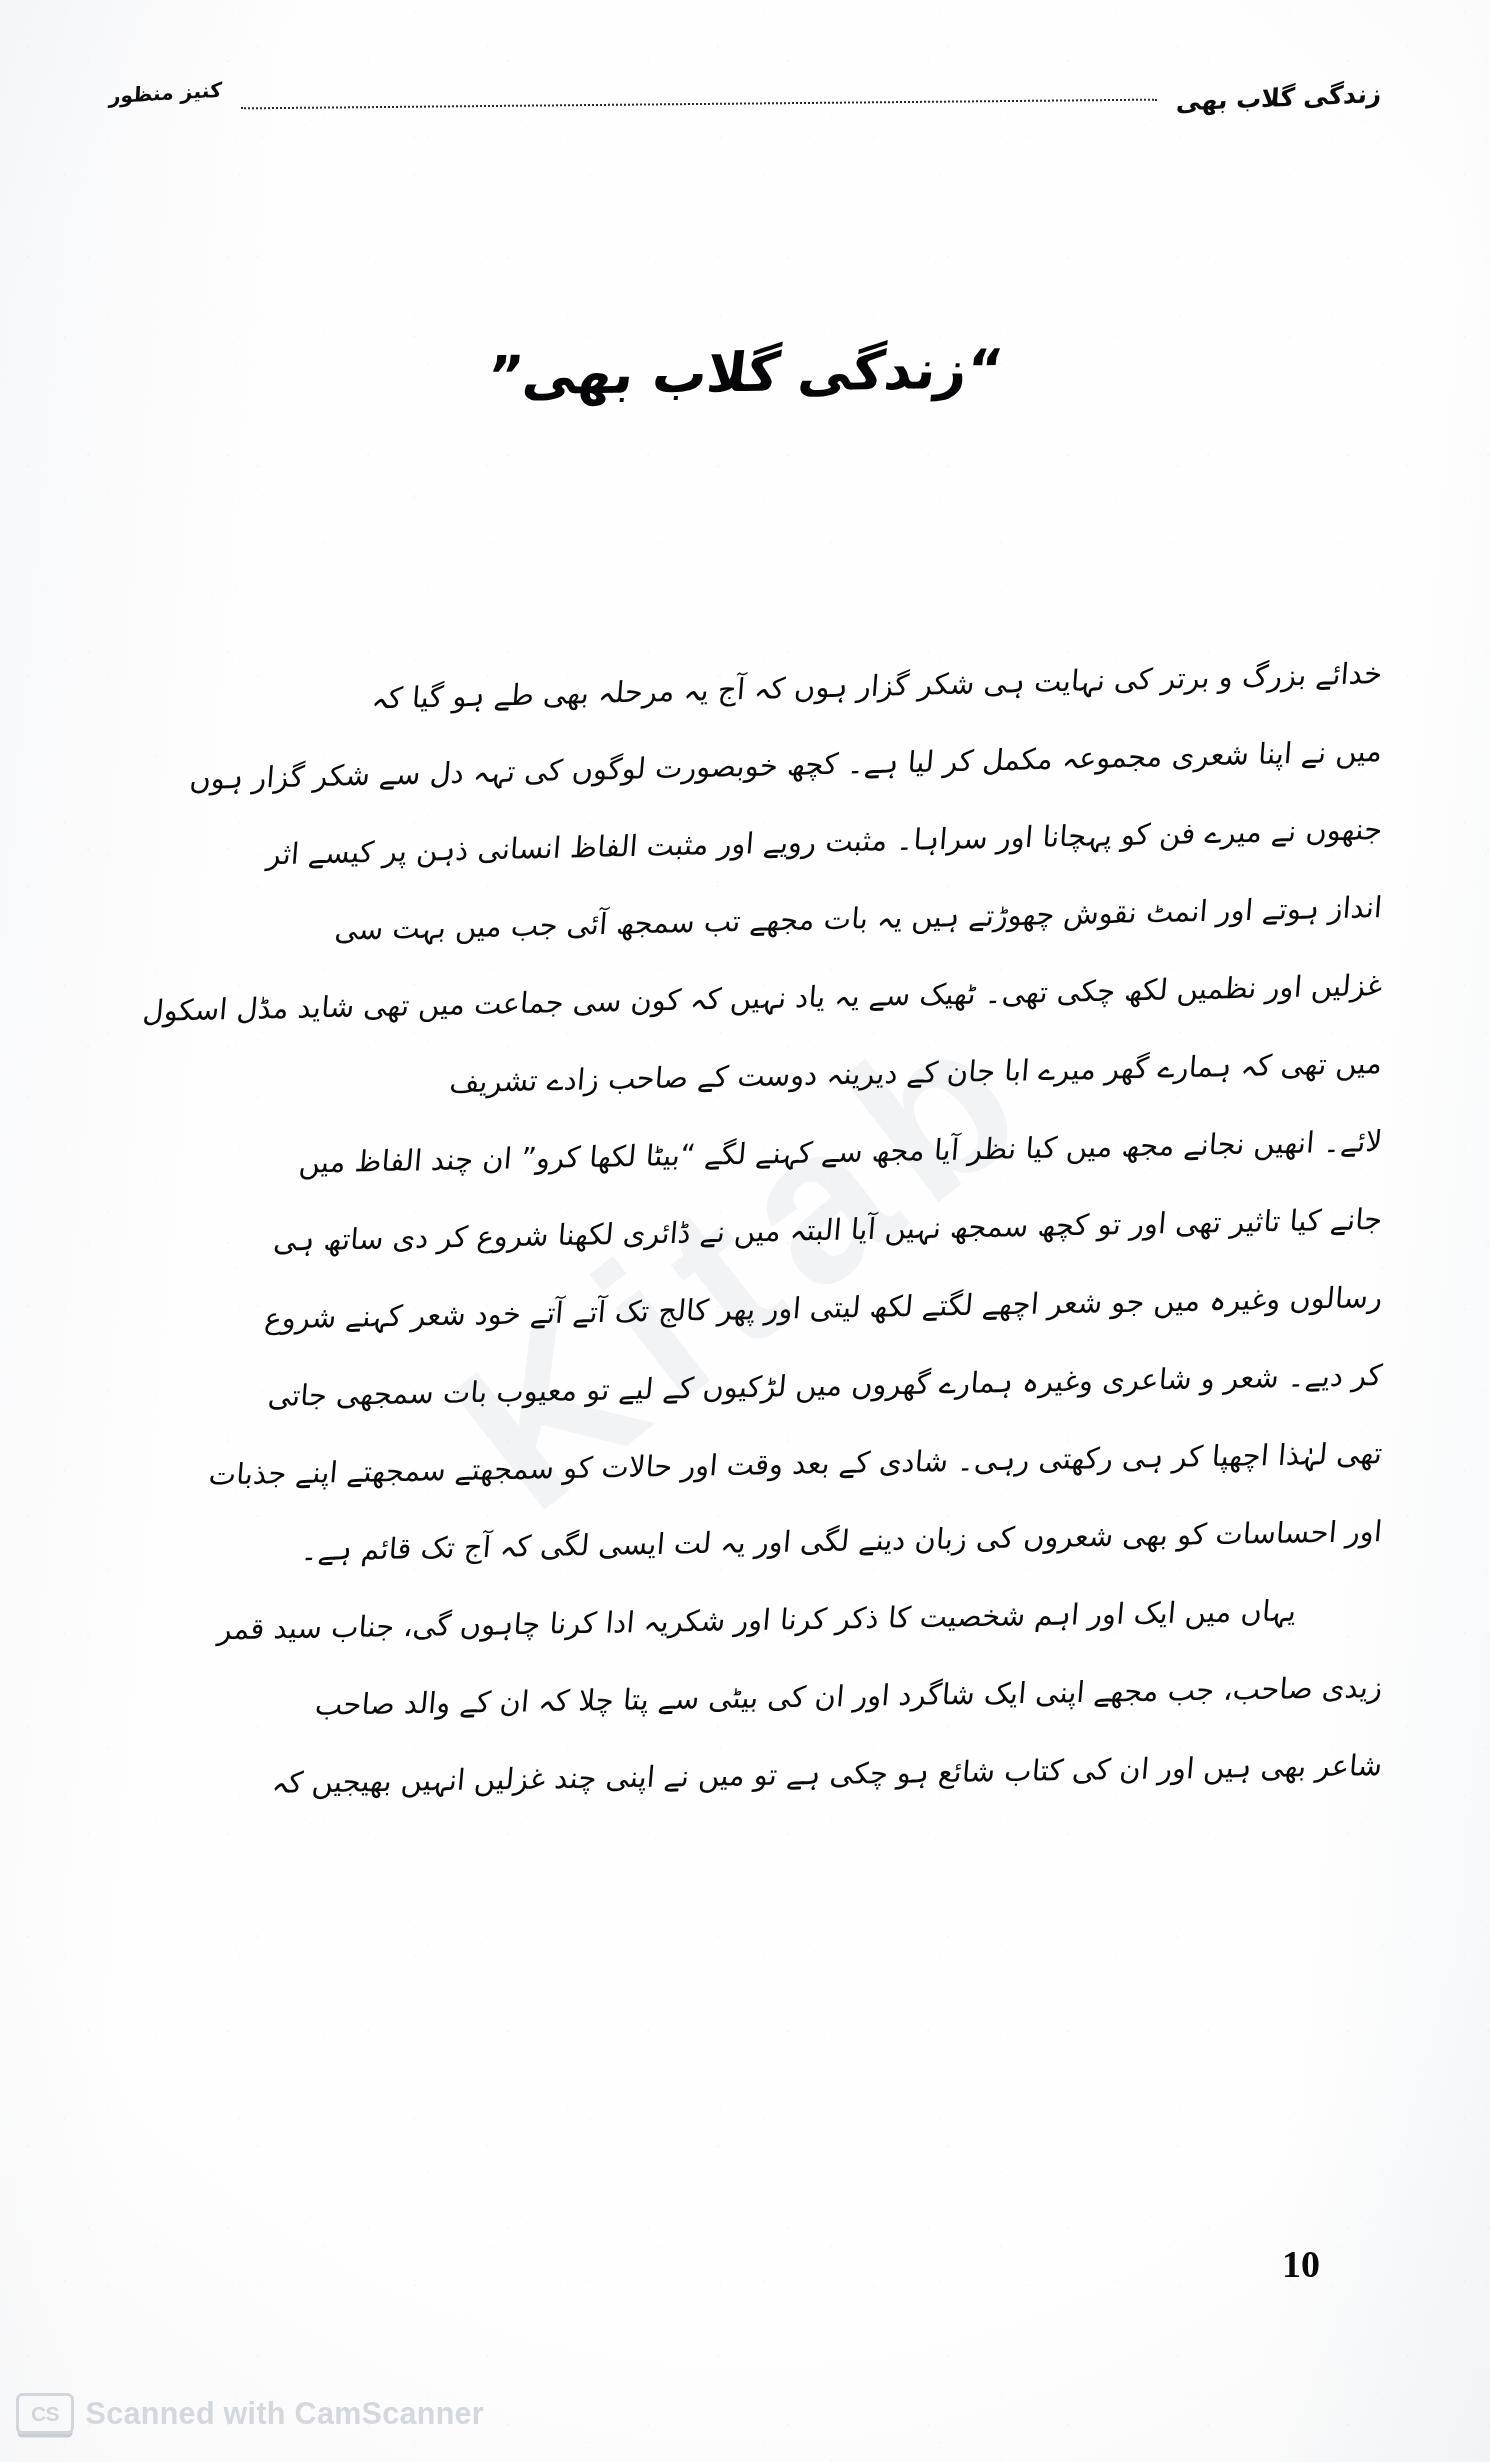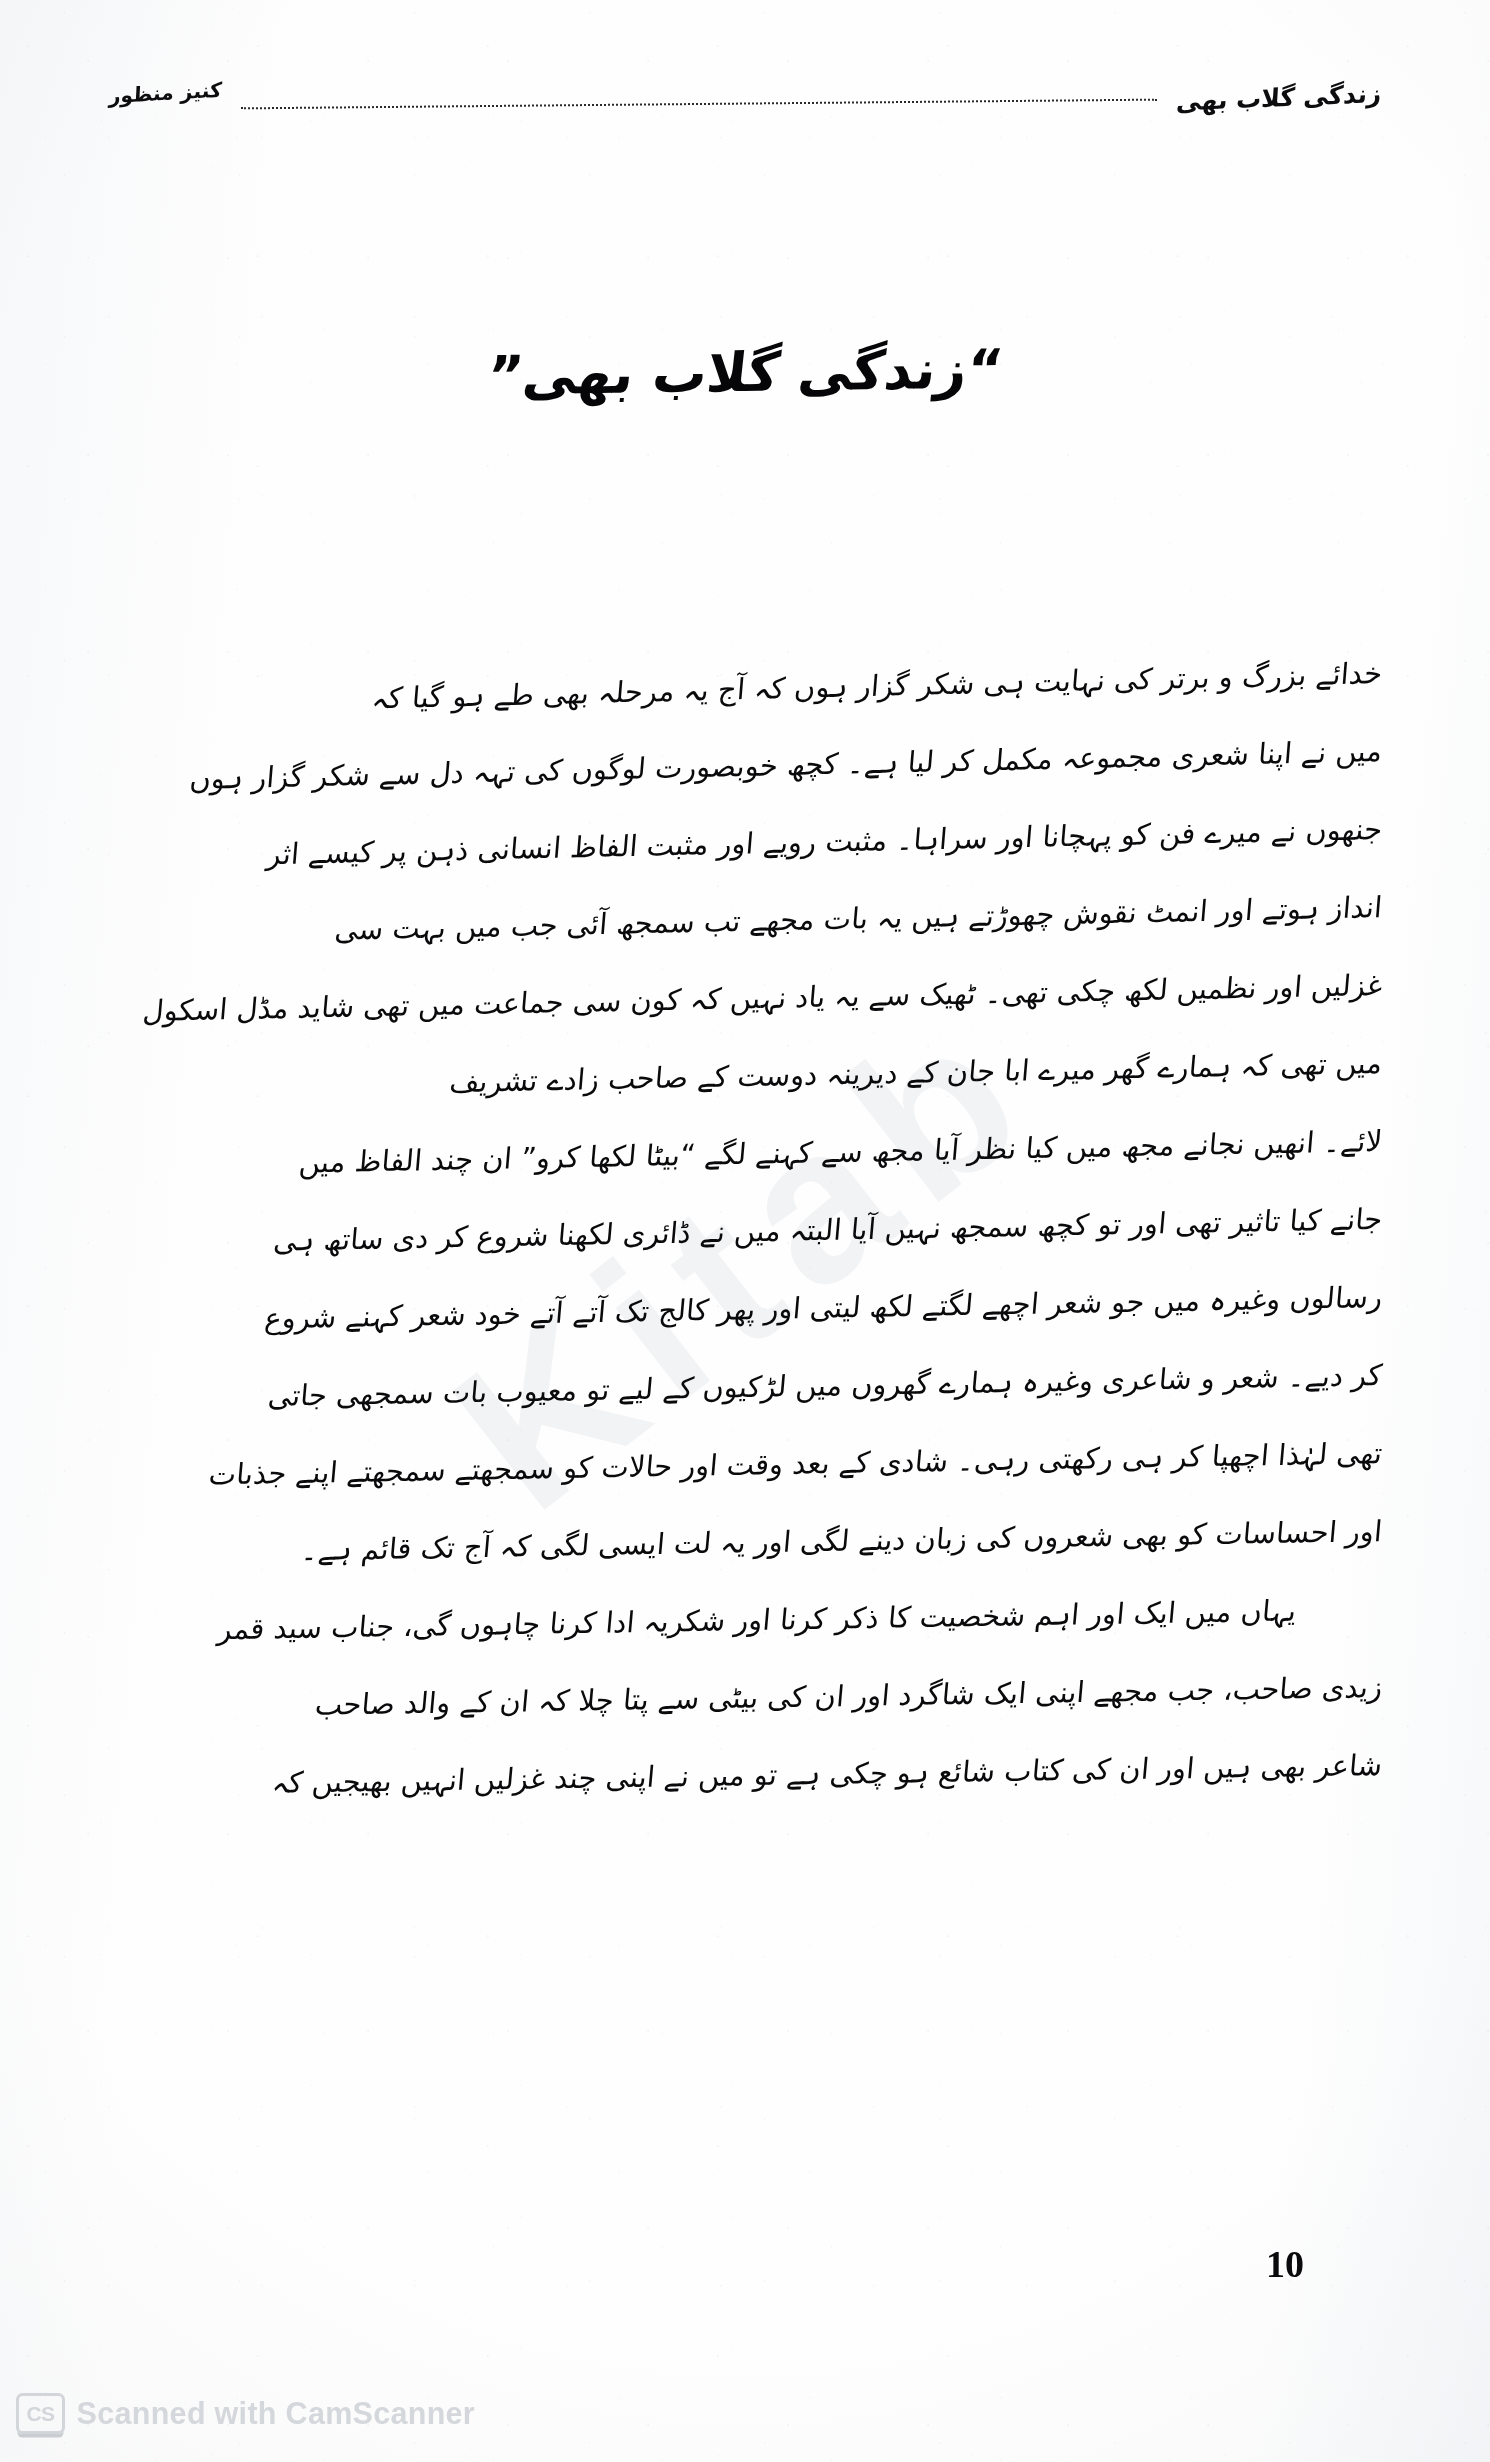--- a/index.html
+++ b/index.html
@@ -179,42 +179,42 @@
   .body-line:nth-child(15) { transform: skewX(-6deg) rotate(-0.92deg); }
   .body-line:nth-child(16) { transform: skewX(-6deg) rotate(-0.88deg); }
   .body-line:nth-child(17) { transform: skewX(-6deg) rotate(-0.84deg); }
   .body-line:nth-child(18) { transform: skewX(-6deg) rotate(-0.80deg); }
   .body-line:nth-child(19) { transform: skewX(-6deg) rotate(-0.76deg); }
 
   
   .page-number {
     position: absolute;
     bottom: 176px;
-    right: 186px;
+    right: 170px;
     font-family: "Liberation Serif", serif;
     font-size: 38px;
     font-weight: 700;
     color: #0a0a0c;
     direction: ltr;
     z-index: 6;
   }
 
   
   .camscanner-footer {
     position: absolute;
     bottom: 28px;
     left: 16px;
     display: flex;
     align-items: center;
     gap: 11.6px;
     direction: ltr;
     z-index: 6;
   }
   .cs-logo {
-    width: 49px;
+    width: 58px;
     height: 41px;
     border: 3.6px solid #d2d5d9;
     border-radius: 6.5px;
     box-shadow: 0 5.1px 0 -1.5px #c9ccd1;
     display: flex;
     align-items: center;
     justify-content: center;
     font-family: "Liberation Sans", sans-serif;
     font-size: 21px;
     font-weight: 700;

